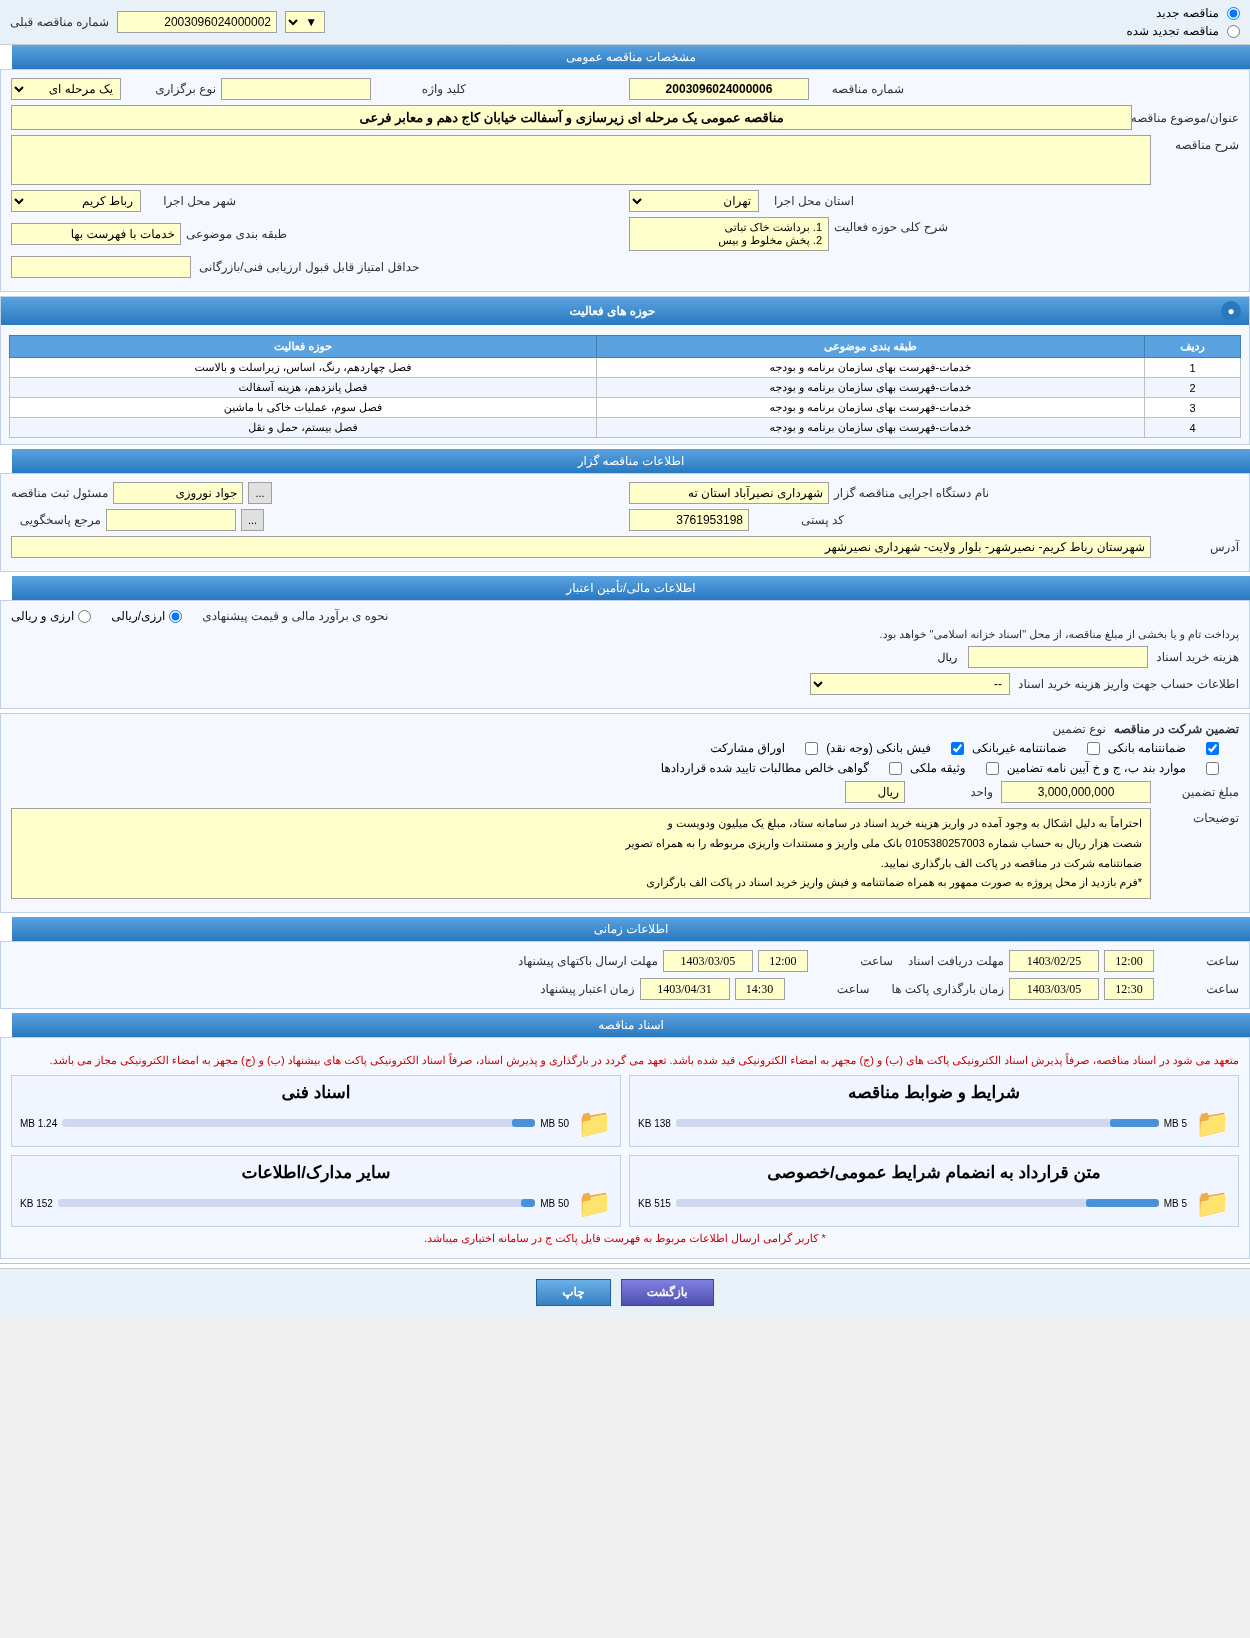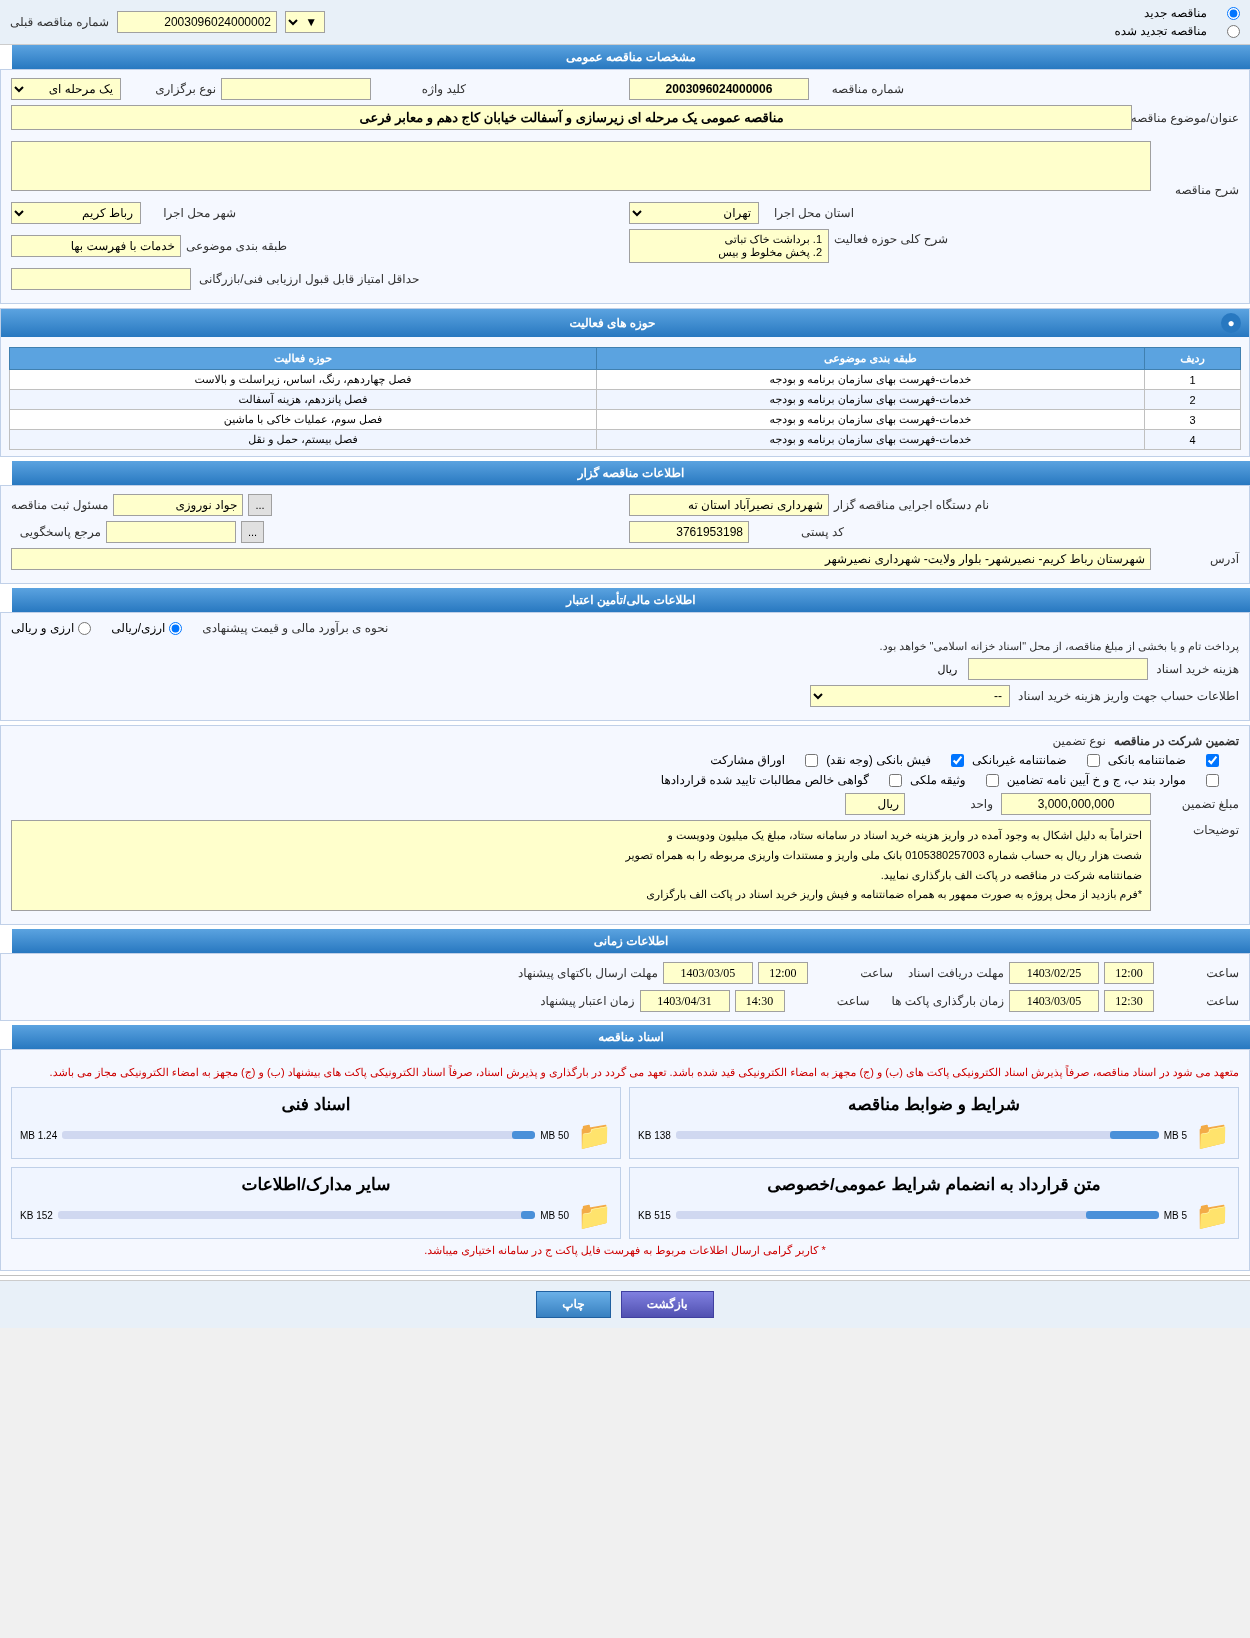--- a/index.html
+++ b/index.html
@@ -32,34 +32,34 @@
       border-bottom: 1px solid #ccc;
     }
     .radio-group {
       display: flex;
       flex-direction: column;
       gap: 4px;
     }
     .radio-item {
       display: flex;
       align-items: center;
-      gap: 20px;
+      gap: 8px;
     }
     .top-bar-right {
       display: flex;
       align-items: center;
       gap: 8px;
       margin-right: auto;
     }
     .section-header {
       background: linear-gradient(to bottom, #5ba3e0, #2878c0);
       color: #fff;
       text-align: center;
       padding: 5px 8px;
-      font-weight: bold;
+      font-weight: normal;
       font-size: 12px;
       margin-bottom: 0;
       margin-left: 12px;
     }
     .section-body {
       background: #f5f8ff;
       border: 1px solid #c0d0e8;
       padding: 8px 10px;
       margin-bottom: 4px;
     }
@@ -385,21 +385,21 @@
         </select>
       </div>
     </div>
 
     <div class="form-row" style="margin-top:5px;">
       <span class="form-label">عنوان/موضوع مناقصه</span>
       <div class="title-box">مناقصه عمومی یک مرحله ای زیرسازی و آسفالت خیابان کاج دهم و معابر فرعی</div>
     </div>
 
     <div class="form-row">
-      <span class="form-label" style="align-self:flex-start; padding-top:3px;margin-top:45px;">شرح مناقصه</span>
+      <span class="form-label" style="align-self:flex-start; padding-top:3px;">شرح مناقصه</span>
       <textarea class="form-textarea" rows="3" style=""></textarea>
     </div>
 
     <div class="two-col">
       <div class="col-half" style="justify-content: flex-end;">
         <span class="form-label">استان محل اجرا</span>
         <select class="form-select" style="width:130px;">
           <option>تهران</option>
         </select>
       </div>

